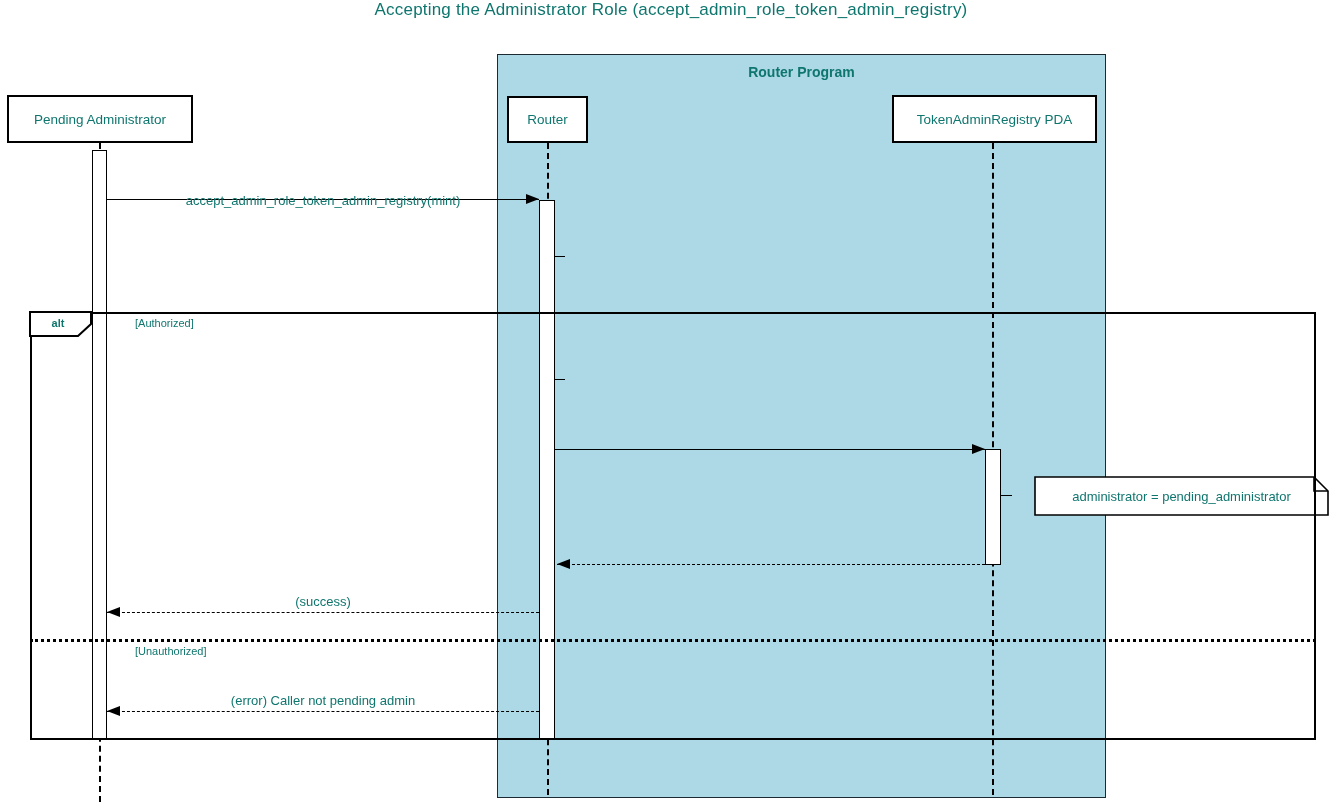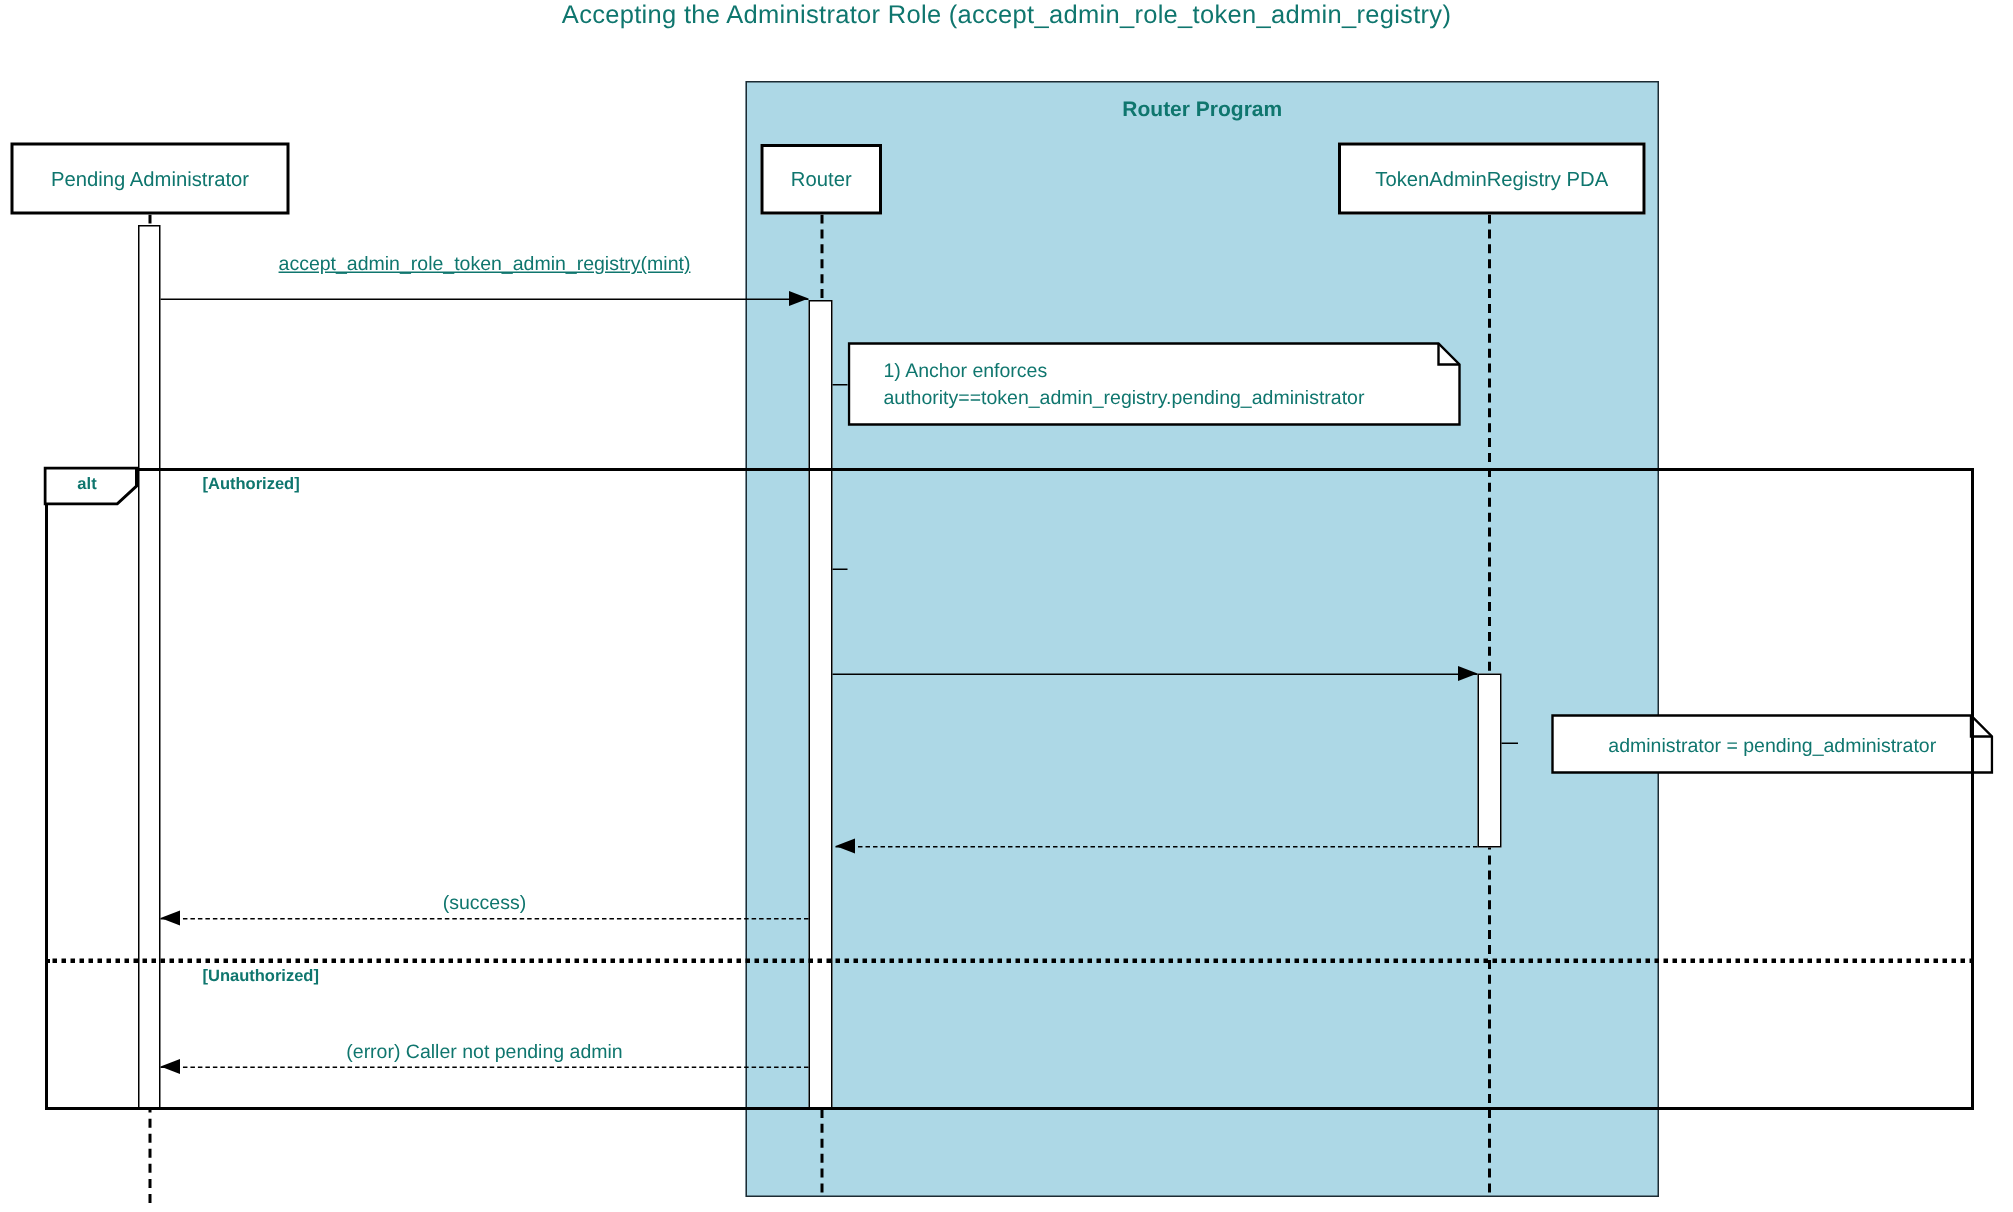--- a/index.html
+++ b/index.html
@@ -19,21 +19,21 @@
   .line-h.dashed{border-top-style:dashed;}
   .arrow-r{width:0;height:0;border-top:5.5px solid transparent;border-bottom:5.5px solid transparent;
     border-left:13px solid #000;z-index:6;}
   .arrow-l{width:0;height:0;border-top:5.5px solid transparent;border-bottom:5.5px solid transparent;
     border-right:13px solid #000;z-index:6;}
   .msg-label{font-size:13px;text-align:center;white-space:nowrap;z-index:6;}
   .note{z-index:7;}
   .note .note-text{position:absolute;inset:0;font-size:13px;z-index:8;}
   .center-text{display:flex;align-items:center;justify-content:center;}
   .alt-frame{border:2px solid #000;background:transparent;z-index:9;}
-  .guard{font-weight:bold;font-size:11px;z-index:10;white-space:nowrap;padding-left:32px;}
+  .guard{font-weight:normal;font-size:11px;z-index:10;white-space:nowrap;padding-left:32px;}
   .divider{height:0;border-top:3px dotted #000;z-index:10;}
   .alt-tab-label{font-weight:bold;font-size:11px;z-index:11;}
   svg{display:block;}
 </style>
 </head>
 <body>
 
 <div id="canvas">
 
   <div class="abs title" style="left:0;top:8;">Accepting the Administrator Role (accept_admin_role_token_admin_registry)</div>
@@ -52,35 +52,25 @@
     <span>Router</span>
   </div>
   <div class="abs participant" style="left:892px;top:95px;width:205px;height:48px;">
     <span>TokenAdminRegistry PDA</span>
   </div>
 
   <div class="abs activation" style="left:92px;top:150px;width:15px;height:590px;"></div>
   <div class="abs activation" style="left:539px;top:200px;width:16px;height:540px;"></div>
   <div class="abs activation" style="left:985px;top:449px;width:16px;height:116px;"></div>
 
-  <div class="abs msg-label" style="left:107px;top:168px;width:432px;text-decoration:underline;">accept_admin_role_token_admin_registry(mint)</div>
+  <div class="abs msg-label" style="left:107px;top:193px;width:432px;">accept_admin_role_token_admin_registry(mint)</div>
   <div class="abs line-h" style="left:107px;top:199px;width:432px;"></div>
   <div class="abs arrow-r" style="left:526px;top:194px;"></div>
 
   <div class="abs line-h" style="left:555px;top:256px;width:10px;"></div>
-  <div class="abs note" style="left:565px;top:228px;width:409px;height:56px;">
-    <svg width="409" height="56">
-      <path d="M1,1 H394 L408,15 V55 H1 Z" fill="#ffffff" stroke="#000" stroke-width="1.6"></path>
-      <path d="M394,1 V15 H408" fill="none" stroke="#000" stroke-width="1.6"></path>
-    </svg>
-    <div class="note-text" style="display:flex;flex-direction:column;justify-content:center;padding-left:24px;line-height:18px;">
-      <span>1) Anchor enforces</span>
-      <span>authority==token_admin_registry.pending_administrator</span>
-    </div>
-  </div>
 
   <div class="abs line-h" style="left:555px;top:379px;width:10px;"></div>
 
   <div class="abs line-h" style="left:555px;top:449px;width:430px;"></div>
   <div class="abs arrow-r" style="left:972px;top:444px;"></div>
 
   <div class="abs line-h" style="left:1001px;top:495px;width:11px;"></div>
   <div class="abs note" style="left:1012px;top:476px;width:295px;height:40px;margin-left:22px;">
     <svg width="295" height="40">
       <path d="M1,1 H280 L294,15 V39 H1 Z" fill="#ffffff" stroke="#000" stroke-width="1.6"></path>

